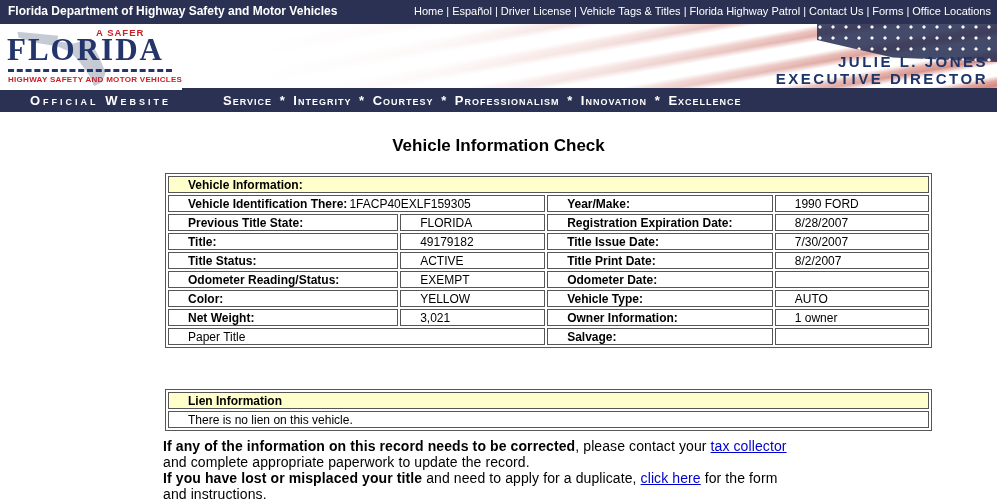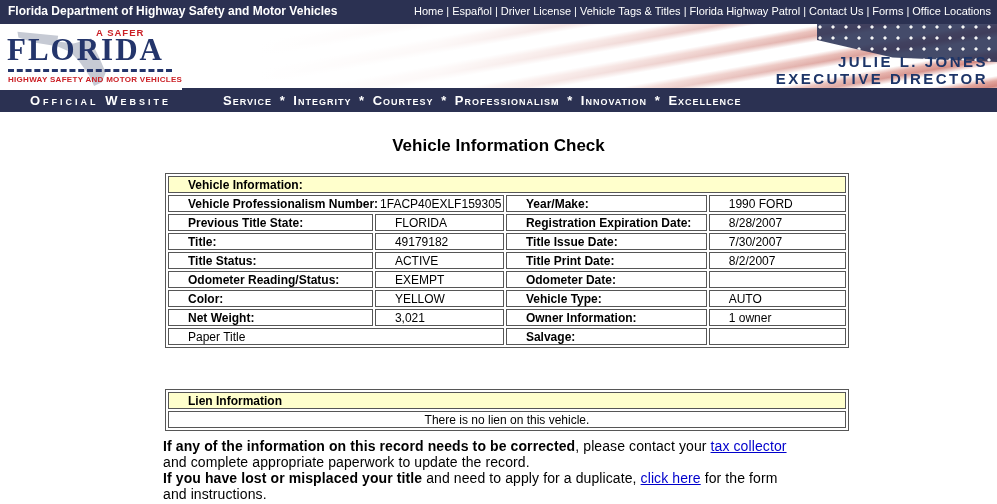--- a/index.html
+++ b/index.html
@@ -55,33 +55,33 @@
   .official { margin-left:30px; font-weight:bold; font-size:13px; letter-spacing:3px;
               font-variant:small-caps; white-space:nowrap; }
   .motto { margin-left:52px; font-weight:bold; font-size:13px; letter-spacing:1px;
            word-spacing:3px; font-variant:small-caps; white-space:nowrap; }
 
   
   .page-title { text-align:center; font-size:17px; font-weight:bold; margin:24px 0 0 0; }
   .content { margin-left:165px; width:668px; }
 
   table.grid { border-collapse:separate; border-spacing:2px; border:1px solid #565656;
-               table-layout:fixed; width:684px; margin-top:17px; background:#fff; }
+               table-layout:fixed; width:767px; margin-top:17px; background:#fff; }
   table.grid td, table.grid th { border:1px solid #565656; height:17px; padding:0 19px;
                font-size:12px; text-align:left; overflow:hidden; white-space:nowrap; vertical-align:middle; }
   th.sect { background:#ffffcc; text-align:center; font-weight:bold; height:18px; }
   td.label { font-weight:bold; }
   td.no-r { border-right:none; }
   td.no-l { border-left:none; }
   td.brands-row { height:21px; }
   td.brands-row b { margin-right:4px; }
   .vin-val { margin-left:2px; font-weight:normal; }
 
   table.lien { margin-top:41px; }
-  table.lien td { height:17px;text-align:center; }
+  table.lien td { height:17px; }
 
   .notes { margin-top:7px; margin-left:-2px; width:632px; font-size:14px;
            line-height:16px; letter-spacing:0.1px; }
   .notes a { color:#0000cc; text-decoration:underline; cursor:pointer; }
 </style>
 </head>
 <body>
 
 <div class="topbar">
   <span class="topbar-title">Florida Department of Highway Safety and Motor Vehicles</span>
@@ -123,21 +123,21 @@
         <col style="width:200px">
         <col style="width:126px">
         <col style="width:196px">
         <col style="width:134px">
       </colgroup>
     <tbody>
         <tr>
       <th class="sect" colspan="4">Vehicle Information:</th>
     </tr>
     <tr>
-      <td class="label" colspan="2"><b>Vehicle Professionalism Number:</b><span class="vin-val">1FACP40EXLF159305</span></td>
+      <td class="label" colspan="2"><b>Vehicle Identification There:</b><span class="vin-val">1FACP40EXLF159305</span></td>
       <td class="label no-r">Year/Make:</td>
       <td class="no-l">1990 FORD</td>
     </tr>
     <tr>
       <td class="label">Previous Title State:</td>
       <td>FLORIDA</td>
       <td class="label">Registration Expiration Date:</td>
       <td>8/28/2007</td>
     </tr>
     <tr>

